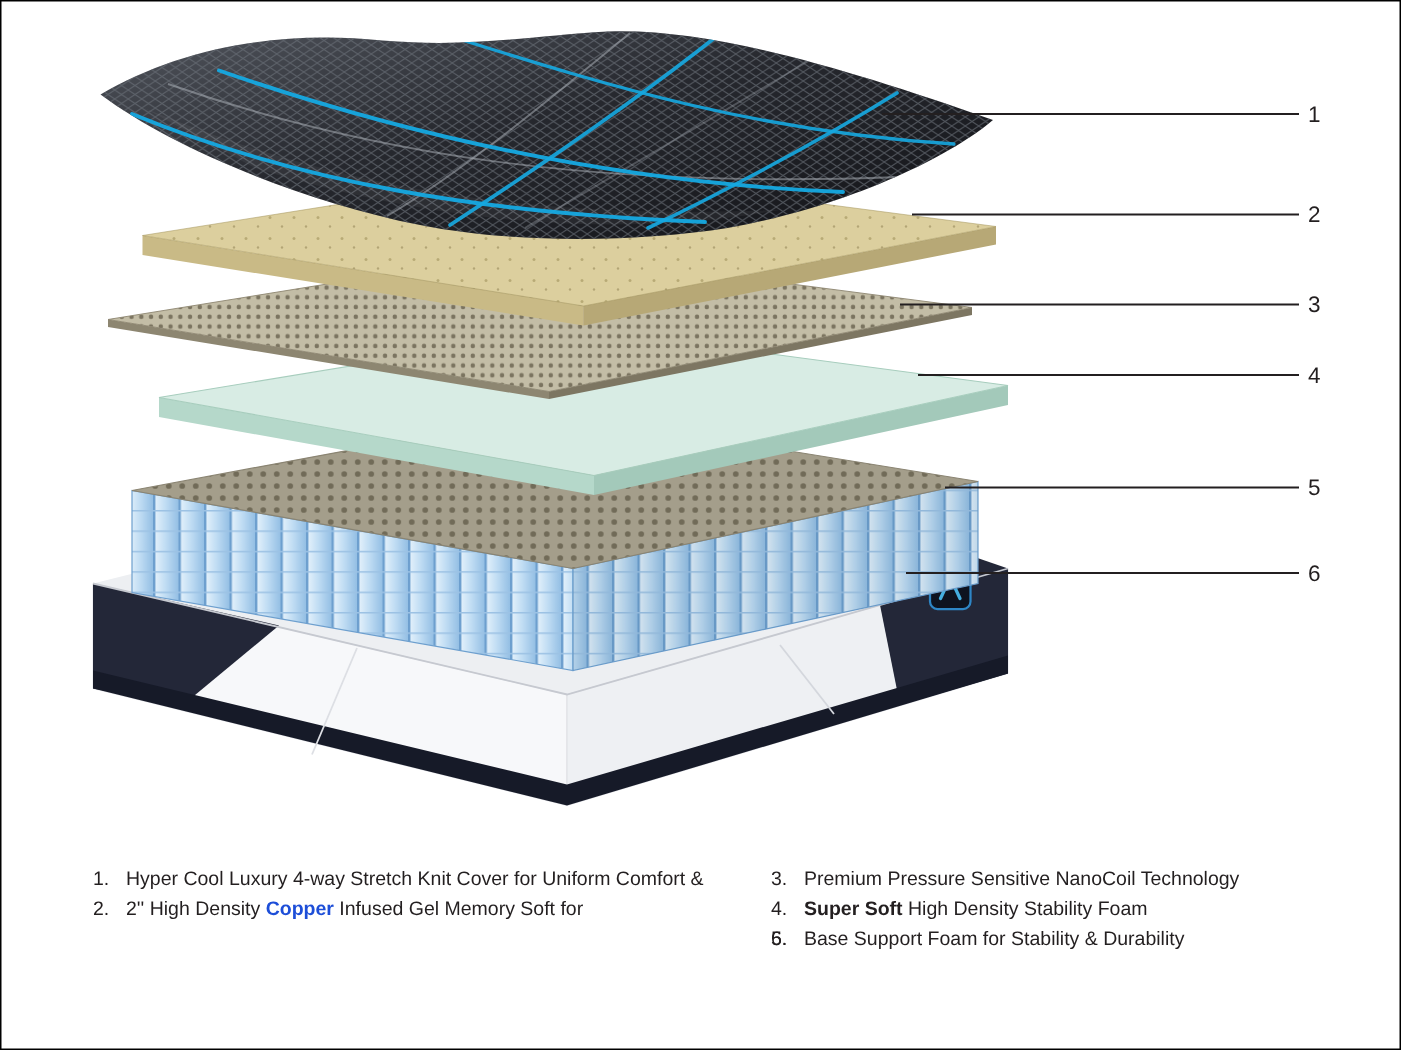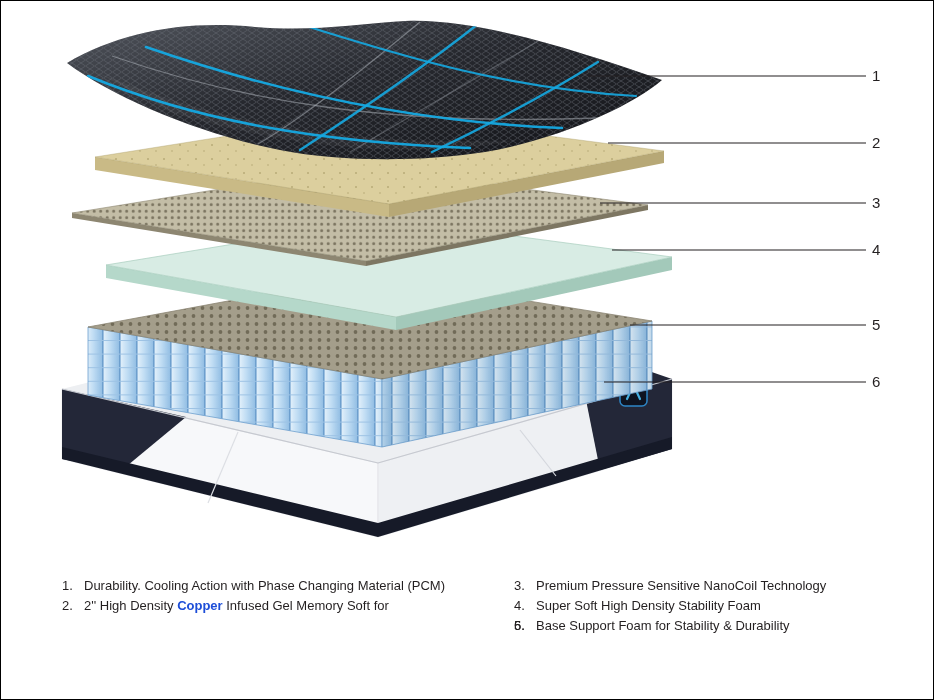--- a/index.html
+++ b/index.html
@@ -23,21 +23,21 @@
   .col-right{width:400px;}
   .legend-item{
     position:relative;
     padding-left:22px;
     margin-bottom:2px;
     line-height:18px;
   }
   .legend-num{position:absolute;left:0;top:0;}
   .legend-line{white-space:nowrap;}
   .copper{color:#1d4ed8;font-weight:bold;}
-  .bold{font-weight:normal;}
+  .bold{font-weight:bold;}
 
   .callout-number{
     font-family:"Liberation Sans", sans-serif;
     font-size:15px;
     fill:#231f20;
   }
 </style>
 </head>
 <body>
 
@@ -159,21 +159,21 @@
       <text class="callout-number" x="872" y="330">5</text>
       <text class="callout-number" x="872" y="387">6</text>
     </g>
   </svg>
 
   <div class="legend">
     <div class="col-left">
 
       <div class="legend-item">
         <span class="legend-num">1.</span>
-        <div class="legend-line">Durability. Cooling Action with Phase Changing Material (PCM)</div>
+        <div class="legend-line">Hyper Cool Luxury 4-way Stretch Knit Cover for Uniform Comfort &amp;</div>
       </div>
 
       <div class="legend-item">
         <span class="legend-num">2.</span>
         <div class="legend-line"><span>2'' High Density </span><span class="copper">Copper</span><span> Infused Gel Memory Soft for</span></div>
       </div>
 
     </div>
     <div class="col-right">
 

